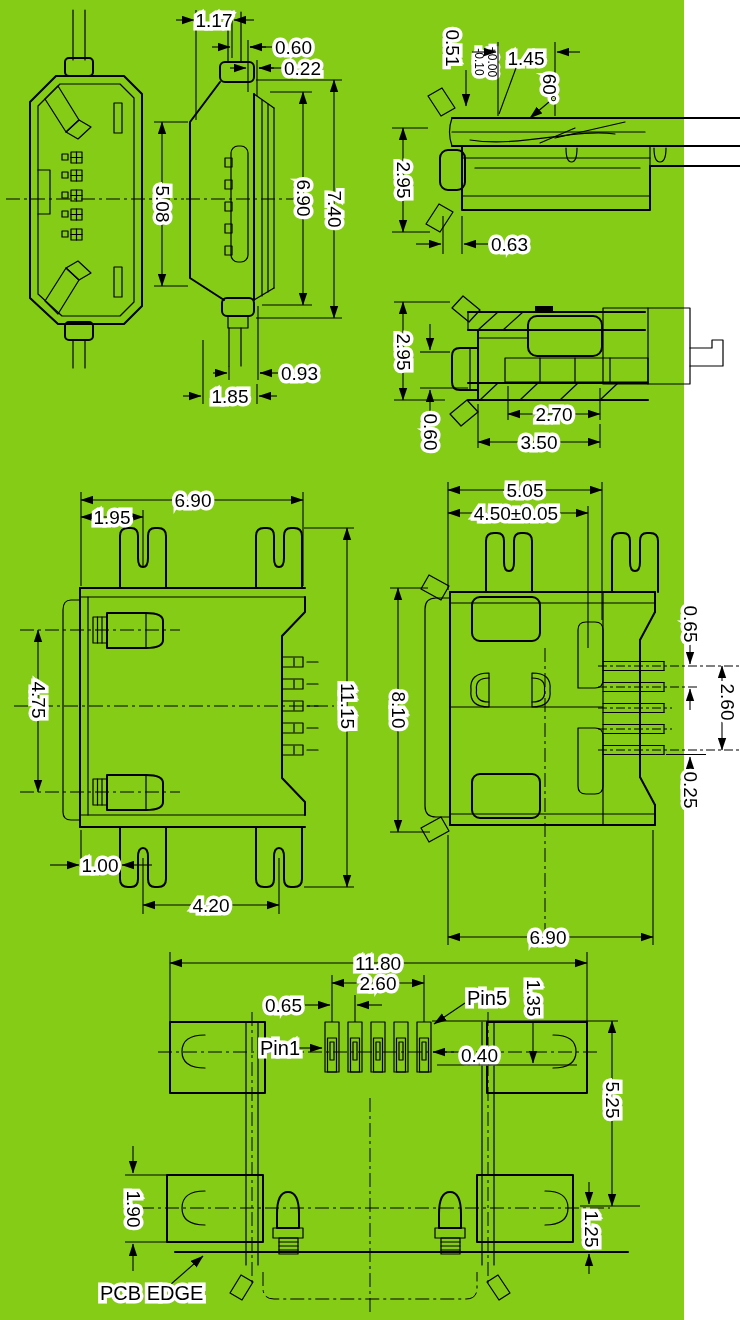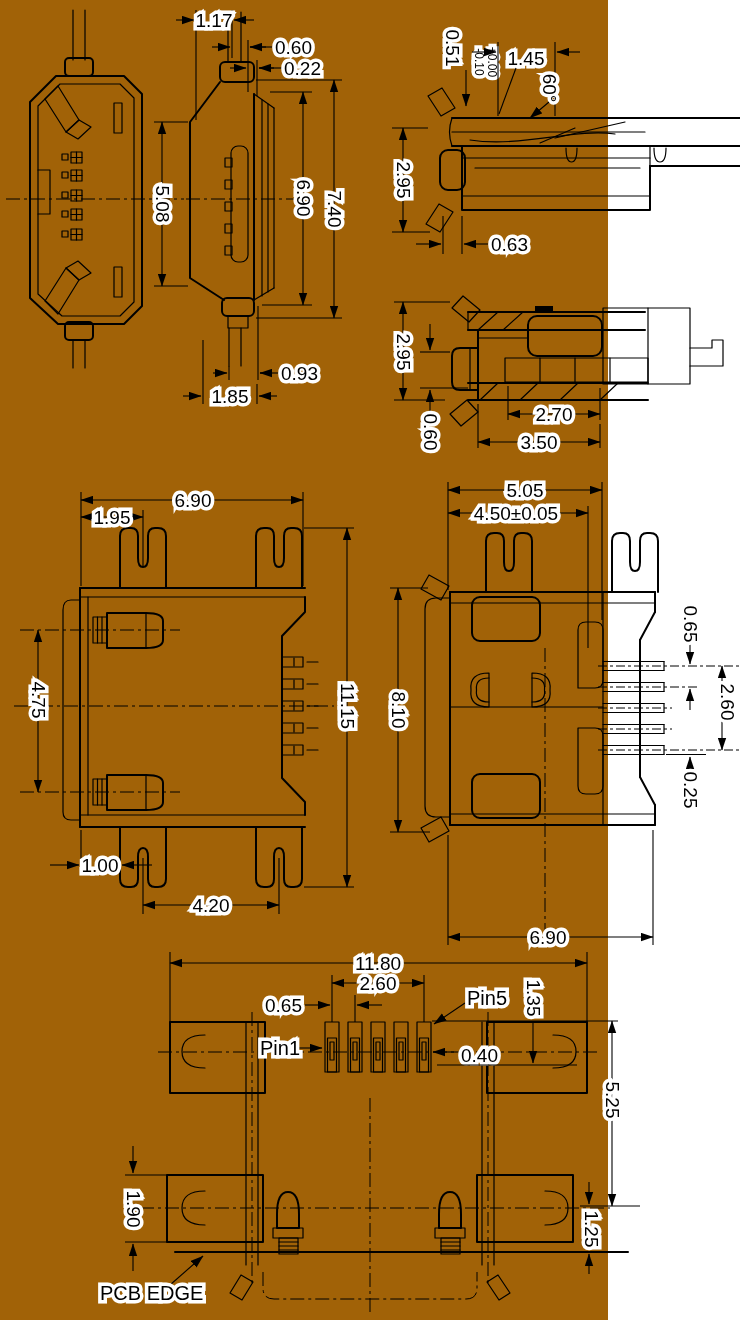--- a/index.html
+++ b/index.html
@@ -1,16 +1,16 @@
 <!DOCTYPE html>
 <html><head>
 <meta charset="utf-8">
 <style>
   html,body { margin:0; padding:0; background:#ffffff; }
-  .page { width:608px; height:1320px; background:#a16207; position:relative; font-family:"Liberation Sans", sans-serif; }
+  .page { width:684px; height:1320px; background:#84cc16; position:relative; font-family:"Liberation Sans", sans-serif; }
   svg { display:block; }
   .o  { stroke:#000; stroke-width:2;   fill:none; stroke-linejoin:round; stroke-linecap:round; }
   .t  { stroke:#000; stroke-width:1.2; fill:none; stroke-linejoin:round; stroke-linecap:round; }
   .d  { stroke:#000; stroke-width:1.1; fill:none; }
   .cl { stroke:#000; stroke-width:1;   fill:none; stroke-dasharray:14 4 3 4; }
   .pc { stroke:#000; stroke-width:1;   fill:none; stroke-dasharray:9 3 3 3; }
   .dt { font:19px "Liberation Sans", sans-serif; fill:#000; stroke:#fff; stroke-width:7px; paint-order:stroke;
         text-anchor:middle; dominant-baseline:central; }
   .as { text-anchor:start; }
   .ae { text-anchor:end; }

